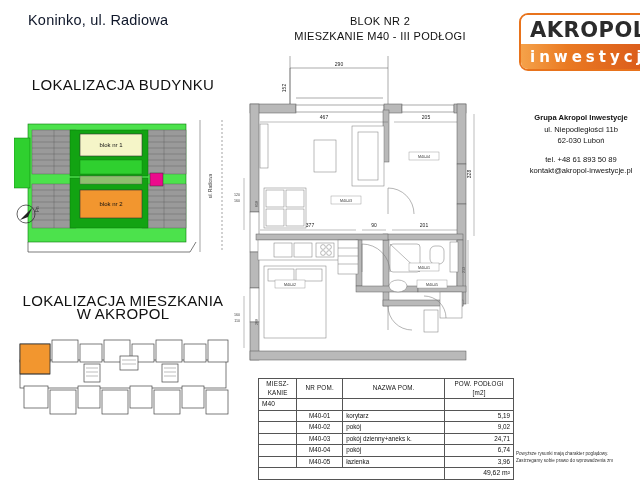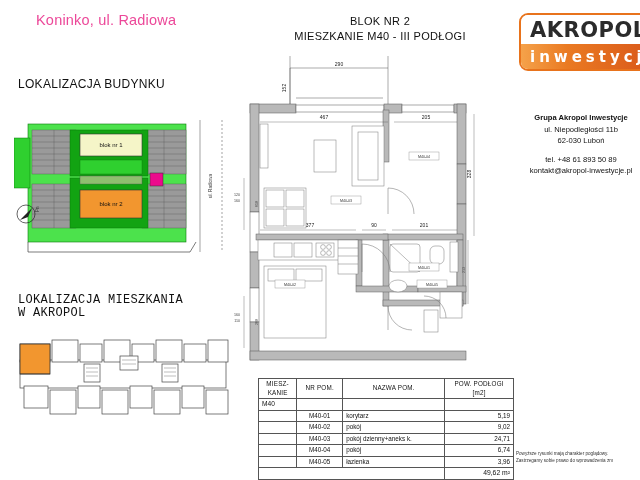--- a/index.html
+++ b/index.html
@@ -18,25 +18,25 @@
   }
   .page {
     position: absolute;
     inset: 0;
     background: #fff;
   }
 
   
   .site-title {
     position: absolute;
-    left: 36px;
+    left: 28px;
     top: 12px;
     font-size: 14.5px;
     letter-spacing: .2px;
-    color: #ec4899;
+    color: #0f172a;
   }
   .plan-title {
     position: absolute;
     left: 255px;
     top: 14px;
     width: 250px;
     text-align: center;
     font-size: 11px;
     line-height: 15px;
     letter-spacing: .3px;
@@ -95,28 +95,29 @@
     line-height: 11.5px;
     color: #111;
     text-align: center;
   }
   .contact .b { font-weight: bold; }
   .contact .gap { height: 7px; }
 
   
   .caption {
     position: absolute;
-    font-size: 12px;
+    text-align: center;
+    font-size: 15px;
     line-height: 13px;
     letter-spacing: .3px;
     color: #111;
     width: 210px;
   }
   #cap-osiedle { left: 18px; top: 78px; }
-  #cap-budynek { left: 18px; top: 294px; font-family: Liberation Mono, monospace; }
+  #cap-budynek { left: 18px; top: 294px; }
 
   
   .siteplan {
     position: absolute;
     left: 14px;
     top: 116px;
     width: 222px;
     height: 140px;
   }
   .sp-svg { display:block; }

